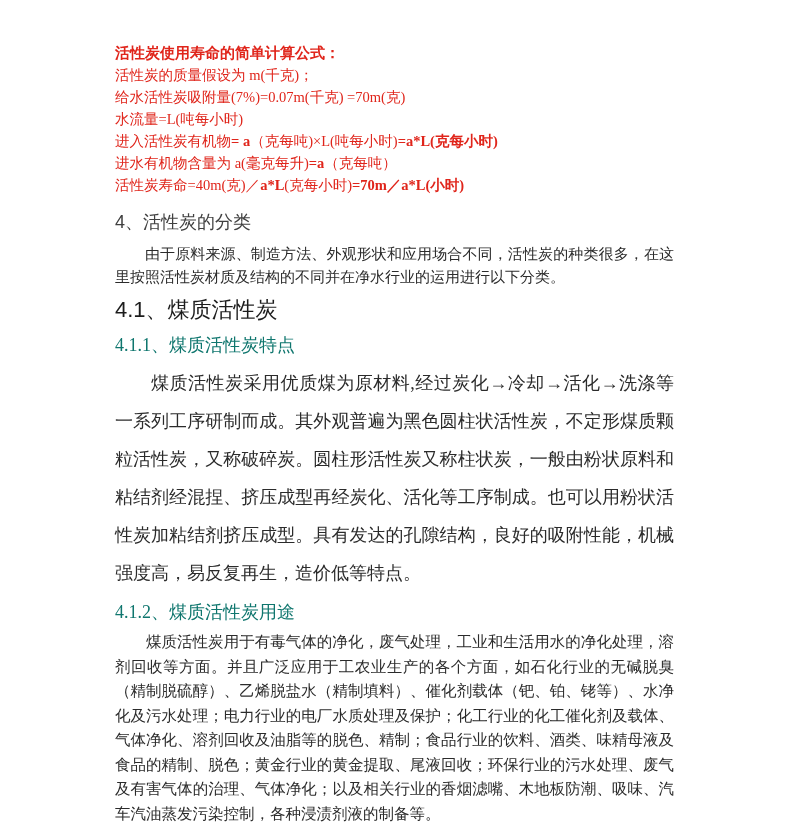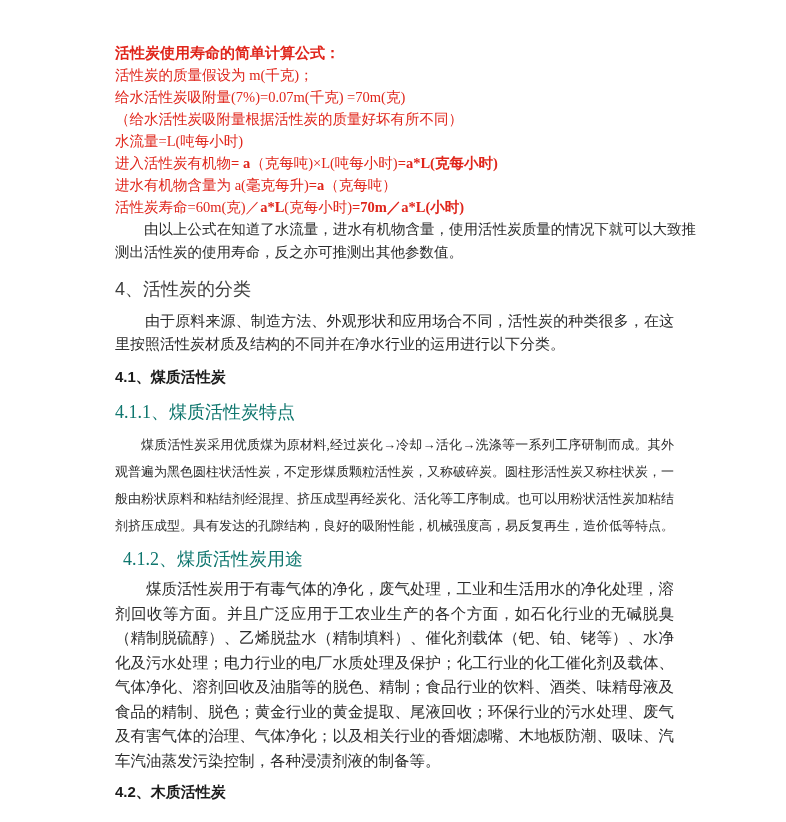--- a/index.html
+++ b/index.html
@@ -44,76 +44,74 @@
     text-indent: 2em;
     font-size: 15px;
     line-height: 22.5px;
     color: #2b2b2b;
   }
   .para.conclusion {
     font-size: 14.5px;
     margin-right: -22px;
   }
   .para.loose {
-    font-size: 13px;
-    line-height: 27px;
+    font-size: 18px;
+    line-height: 38px;
   }
   .para.uses {
     font-size: 15.5px;
     line-height: 24.5px;
   }
   
   .h-main {
     font-family: "Liberation Sans", "DejaVu Sans", sans-serif;
     font-weight: normal;
     font-size: 18px;
     line-height: 25px;
     color: #404040;
     margin: 14px 0 8px 0;
   }
   .h-sub {
     font-family: "Liberation Sans", "DejaVu Sans", sans-serif;
-    font-weight: bold;
-    font-size: 15px;
+    font-weight: normal;
+    font-size: 22px;
     line-height: 23px;
     color: #1c1c1c;
     margin: 10px 0 0 0;
   }
   .h-sub.last {
     margin-top: 7px;
   }
   .h-minor {
     font-family: "Liberation Serif", "DejaVu Serif", serif;
     font-weight: normal;
     font-size: 18px;
     line-height: 25px;
     color: #0f766e;
     margin: 12px 0 6px 0;
   }
   .h-minor.uses-h {
-    margin: 8px 0 5px 8px;
+    margin: 8px 0 5px 0;
   }
 </style>
 </head>
 <body>
 
 <div class="page">
 
   <div class="formulas">
     <p class="f-title">活性炭使用寿命的简单计算公式：</p>
     <p>活性炭的质量假设为 m(千克)；</p>
     <p>给水活性炭吸附量(7%)=0.07m(千克) =70m(克)</p>
-    <p>（给水活性炭吸附量根据活性炭的质量好坏有所不同）</p>
     <p>水流量=L(吨每小时)</p>
     <p><span>进入活性炭有机物</span><span class="b">= a</span><span>（克每吨)×L(吨每小时)</span><span class="b">=a*L(克每小时)</span></p>
     <p><span>进水有机物含量为 a(毫克每升)</span><span class="b">=a</span><span>（克每吨）</span></p>
-    <p><span>活性炭寿命=60m(克)／</span><span class="b">a*L</span><span>(克每小时)</span><span class="b">=70m／a*L(小时)</span></p>
+    <p><span>活性炭寿命=40m(克)／</span><span class="b">a*L</span><span>(克每小时)</span><span class="b">=70m／a*L(小时)</span></p>
   </div>
 
-  <p class="para conclusion">由以上公式在知道了水流量，进水有机物含量，使用活性炭质量的情况下就可以大致推测出活性炭的使用寿命，反之亦可推测出其他参数值。</p>
 
   <h1 class="h-main">4、活性炭的分类</h1>
 
   <p class="para">由于原料来源、制造方法、外观形状和应用场合不同，活性炭的种类很多，在这里按照活性炭材质及结构的不同并在净水行业的运用进行以下分类。</p>
 
   <h2 class="h-sub">4.1、煤质活性炭</h2>
 
   <h3 class="h-minor">4.1.1、煤质活性炭特点</h3>
 
   <p class="para loose">煤质活性炭采用优质煤为原材料,经过炭化→冷却→活化→洗涤等一系列工序研制而成。其外观普遍为黑色圆柱状活性炭，不定形煤质颗粒活性炭，又称破碎炭。圆柱形活性炭又称柱状炭，一般由粉状原料和粘结剂经混捏、挤压成型再经炭化、活化等工序制成。也可以用粉状活性炭加粘结剂挤压成型。具有发达的孔隙结构，良好的吸附性能，机械强度高，易反复再生，造价低等特点。</p>

